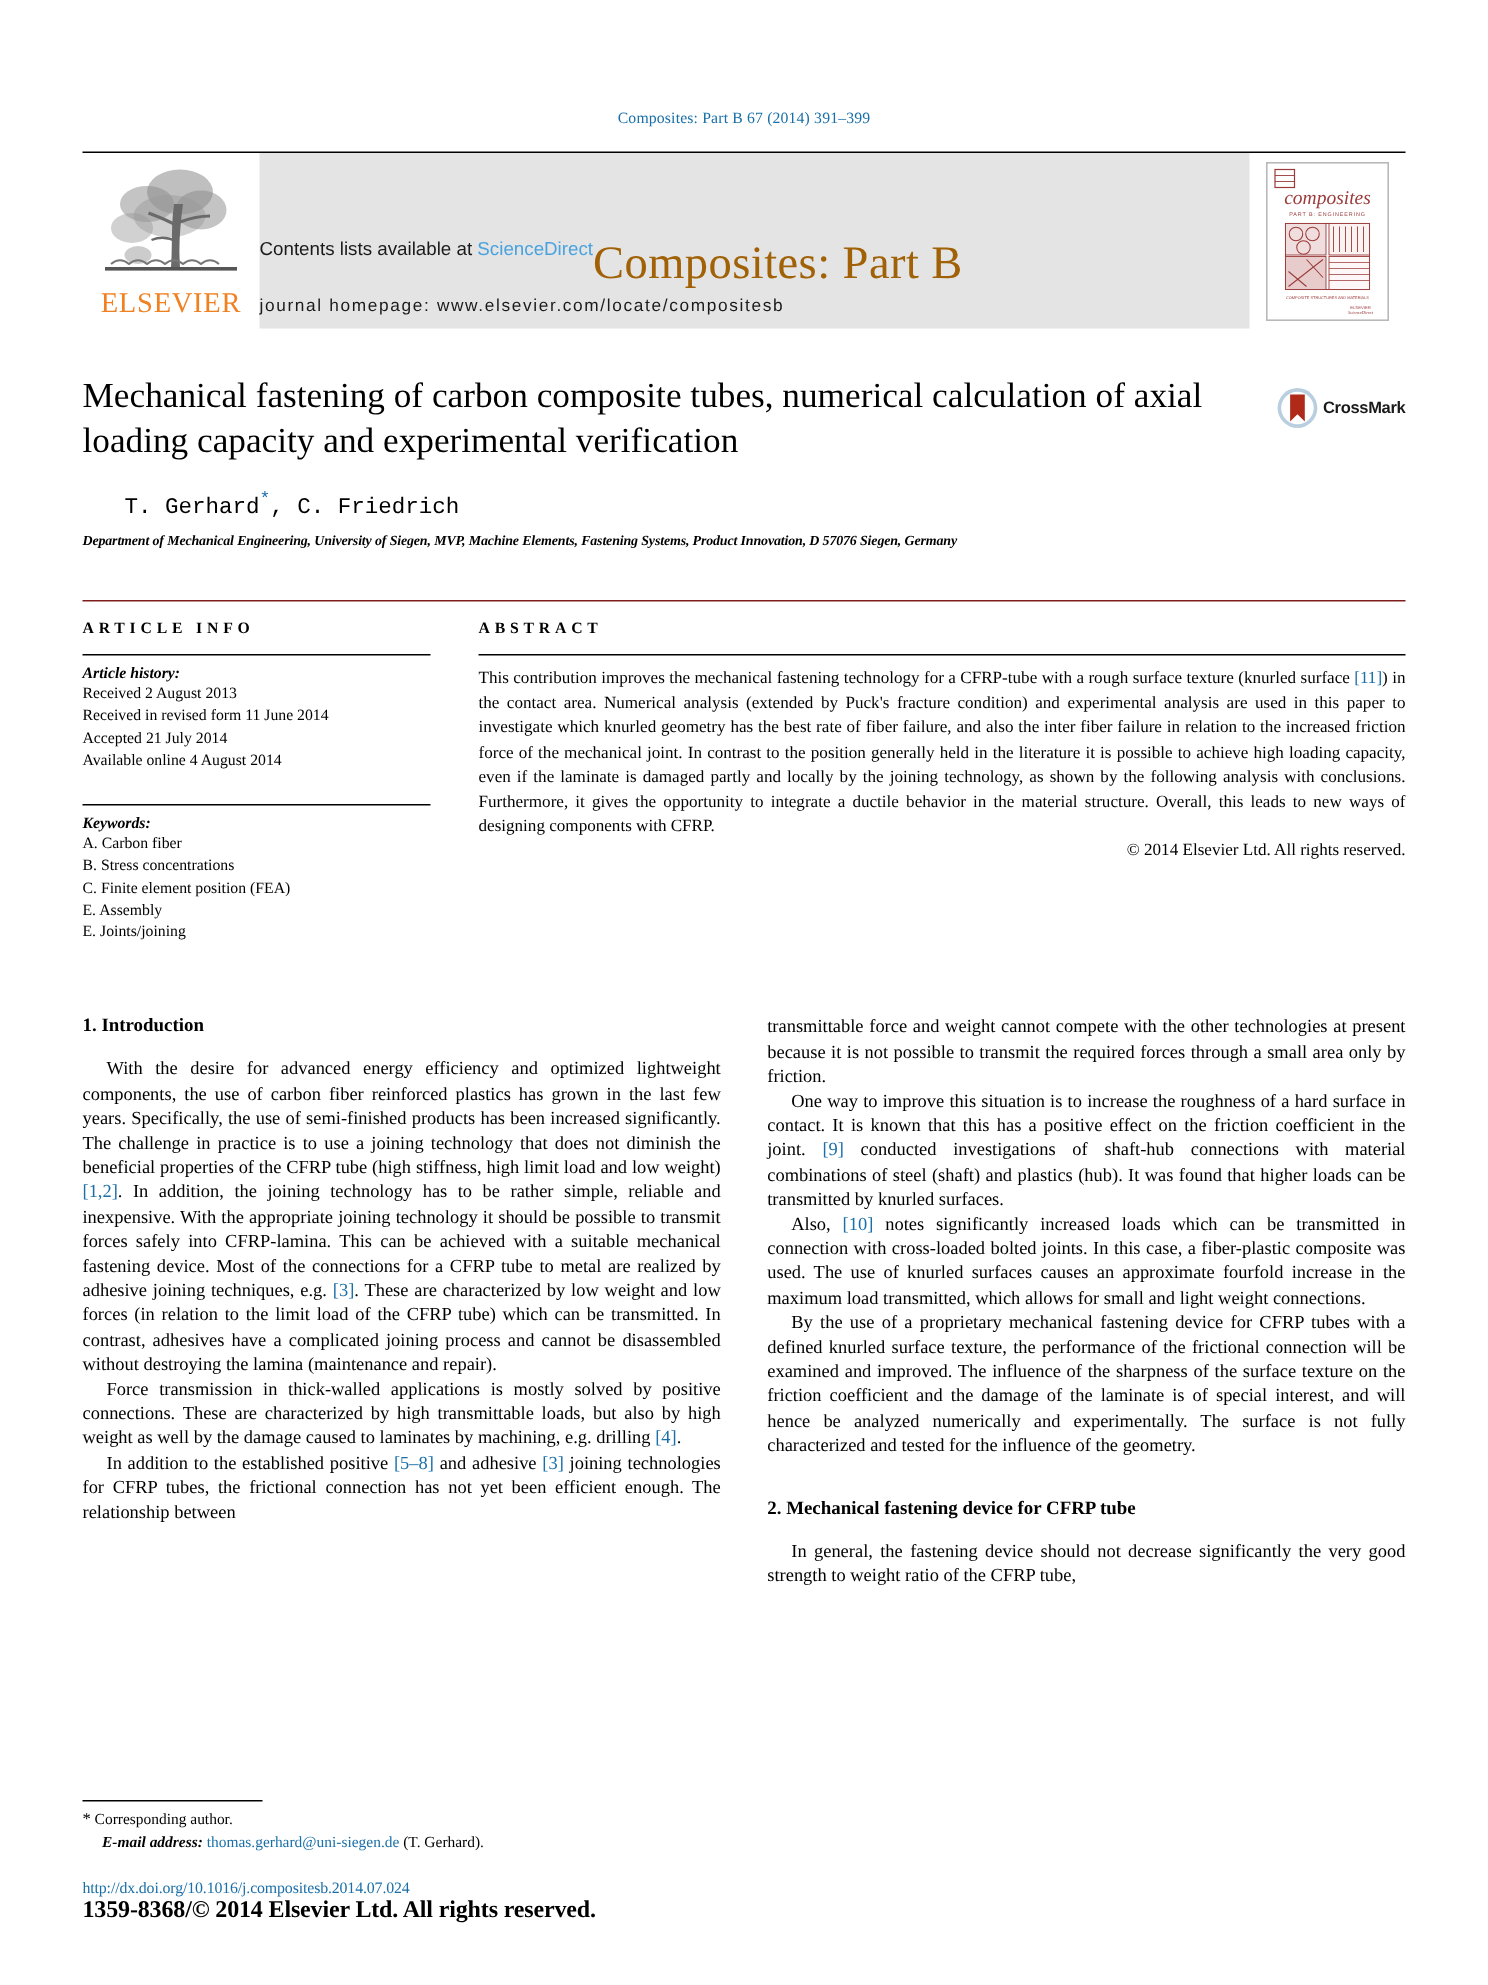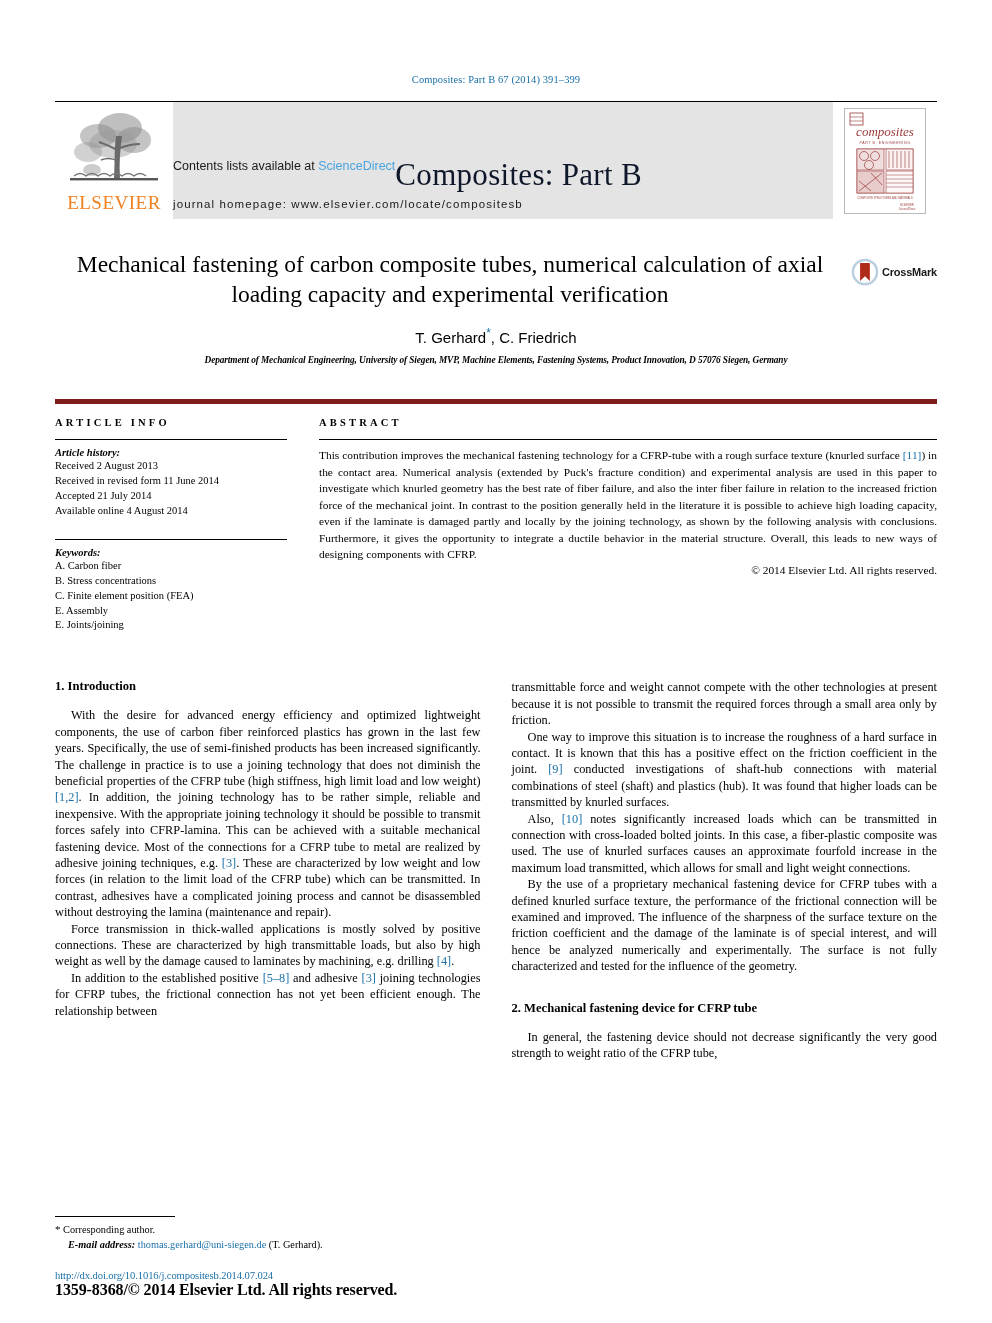--- a/index.html
+++ b/index.html
@@ -73,21 +73,21 @@
     font-family: "Liberation Sans", sans-serif;
     font-size: 12.5px;
     color: #1a1a1a;
   }
   .contents-line .sd {
     color: #4aa3df;
   }
   .journal-title {
     font-family: "Liberation Serif", serif;
     font-size: 31px;
-    color: #0f172a;
+    color: #a16207;
     margin-top: 17px;
     letter-spacing: 0.3px;
   }
   .journal-home {
     font-family: "Liberation Sans", sans-serif;
     font-size: 11.5px;
     color: #1a1a1a;
     letter-spacing: 1.1px;
     position: absolute;
     bottom: 9px;
@@ -106,35 +106,35 @@
     background: #e5e5e5;
     position: relative;
     overflow: hidden;
   }
 
   
   .title-block {
     margin: 30px 55px 0 55px;
     position: relative;
     min-height: 110px;
-    text-align: center;
   }
   .art-title {
     font-family: "Liberation Serif", serif;
     font-size: 23.5px;
     line-height: 1.28;
     color: #000;
     font-weight: normal;
     margin: 0;
     width: 790px;
   }
   .authors {
-    font-family: Liberation Sans, sans-serif;
+    font-family: Liberation Mono, monospace;
     font-size: 15px;
     margin-top: 17px;
+    margin-left: 28px;
   }
   .authors .star { color: #1a6fa8; font-size: 12px; vertical-align: super;}
   .affil {
     font-family: "Liberation Serif", serif;
     font-style: italic;
     font-weight: bold;
     font-size: 9.3px;
     margin-top: 9px;
     letter-spacing: -0.1px;
   }
@@ -153,21 +153,21 @@
     font-weight: bold;
     color: #1a1a1a;
     margin-left: 3px;
     letter-spacing: -0.2px;
   }
 
   
   .info-abstract {
     margin: 34px 55px 0 55px;
     display: flex;
-    border-top: 5px solid #7f1d1d;
+    border-top: 1px solid #7f1d1d;
     padding-top: 13px;
   }
   .col-info {
     width: 250px;
     flex: 0 0 250px;
     padding-right: 18px;
   }
   .col-abs {
     flex: 1 1 auto;
     padding-left: 14px;
@@ -238,21 +238,21 @@
     text-indent: 16px;
     hyphens: auto;
   }
   p.body.no-indent { text-indent: 0; }
   .ref { color: #1a6fa8; }
 
   
   .footer {
     position: absolute;
     left: 55px;
-    bottom: 24px;
+    bottom: 40px;
     width: 421px;
   }
   .footer-rule {
     border-top: 1px solid #000;
     width: 120px;
     margin-bottom: 5px;
   }
   .foot-line {
     font-family: "Liberation Serif", serif;
     font-size: 10.3px;

